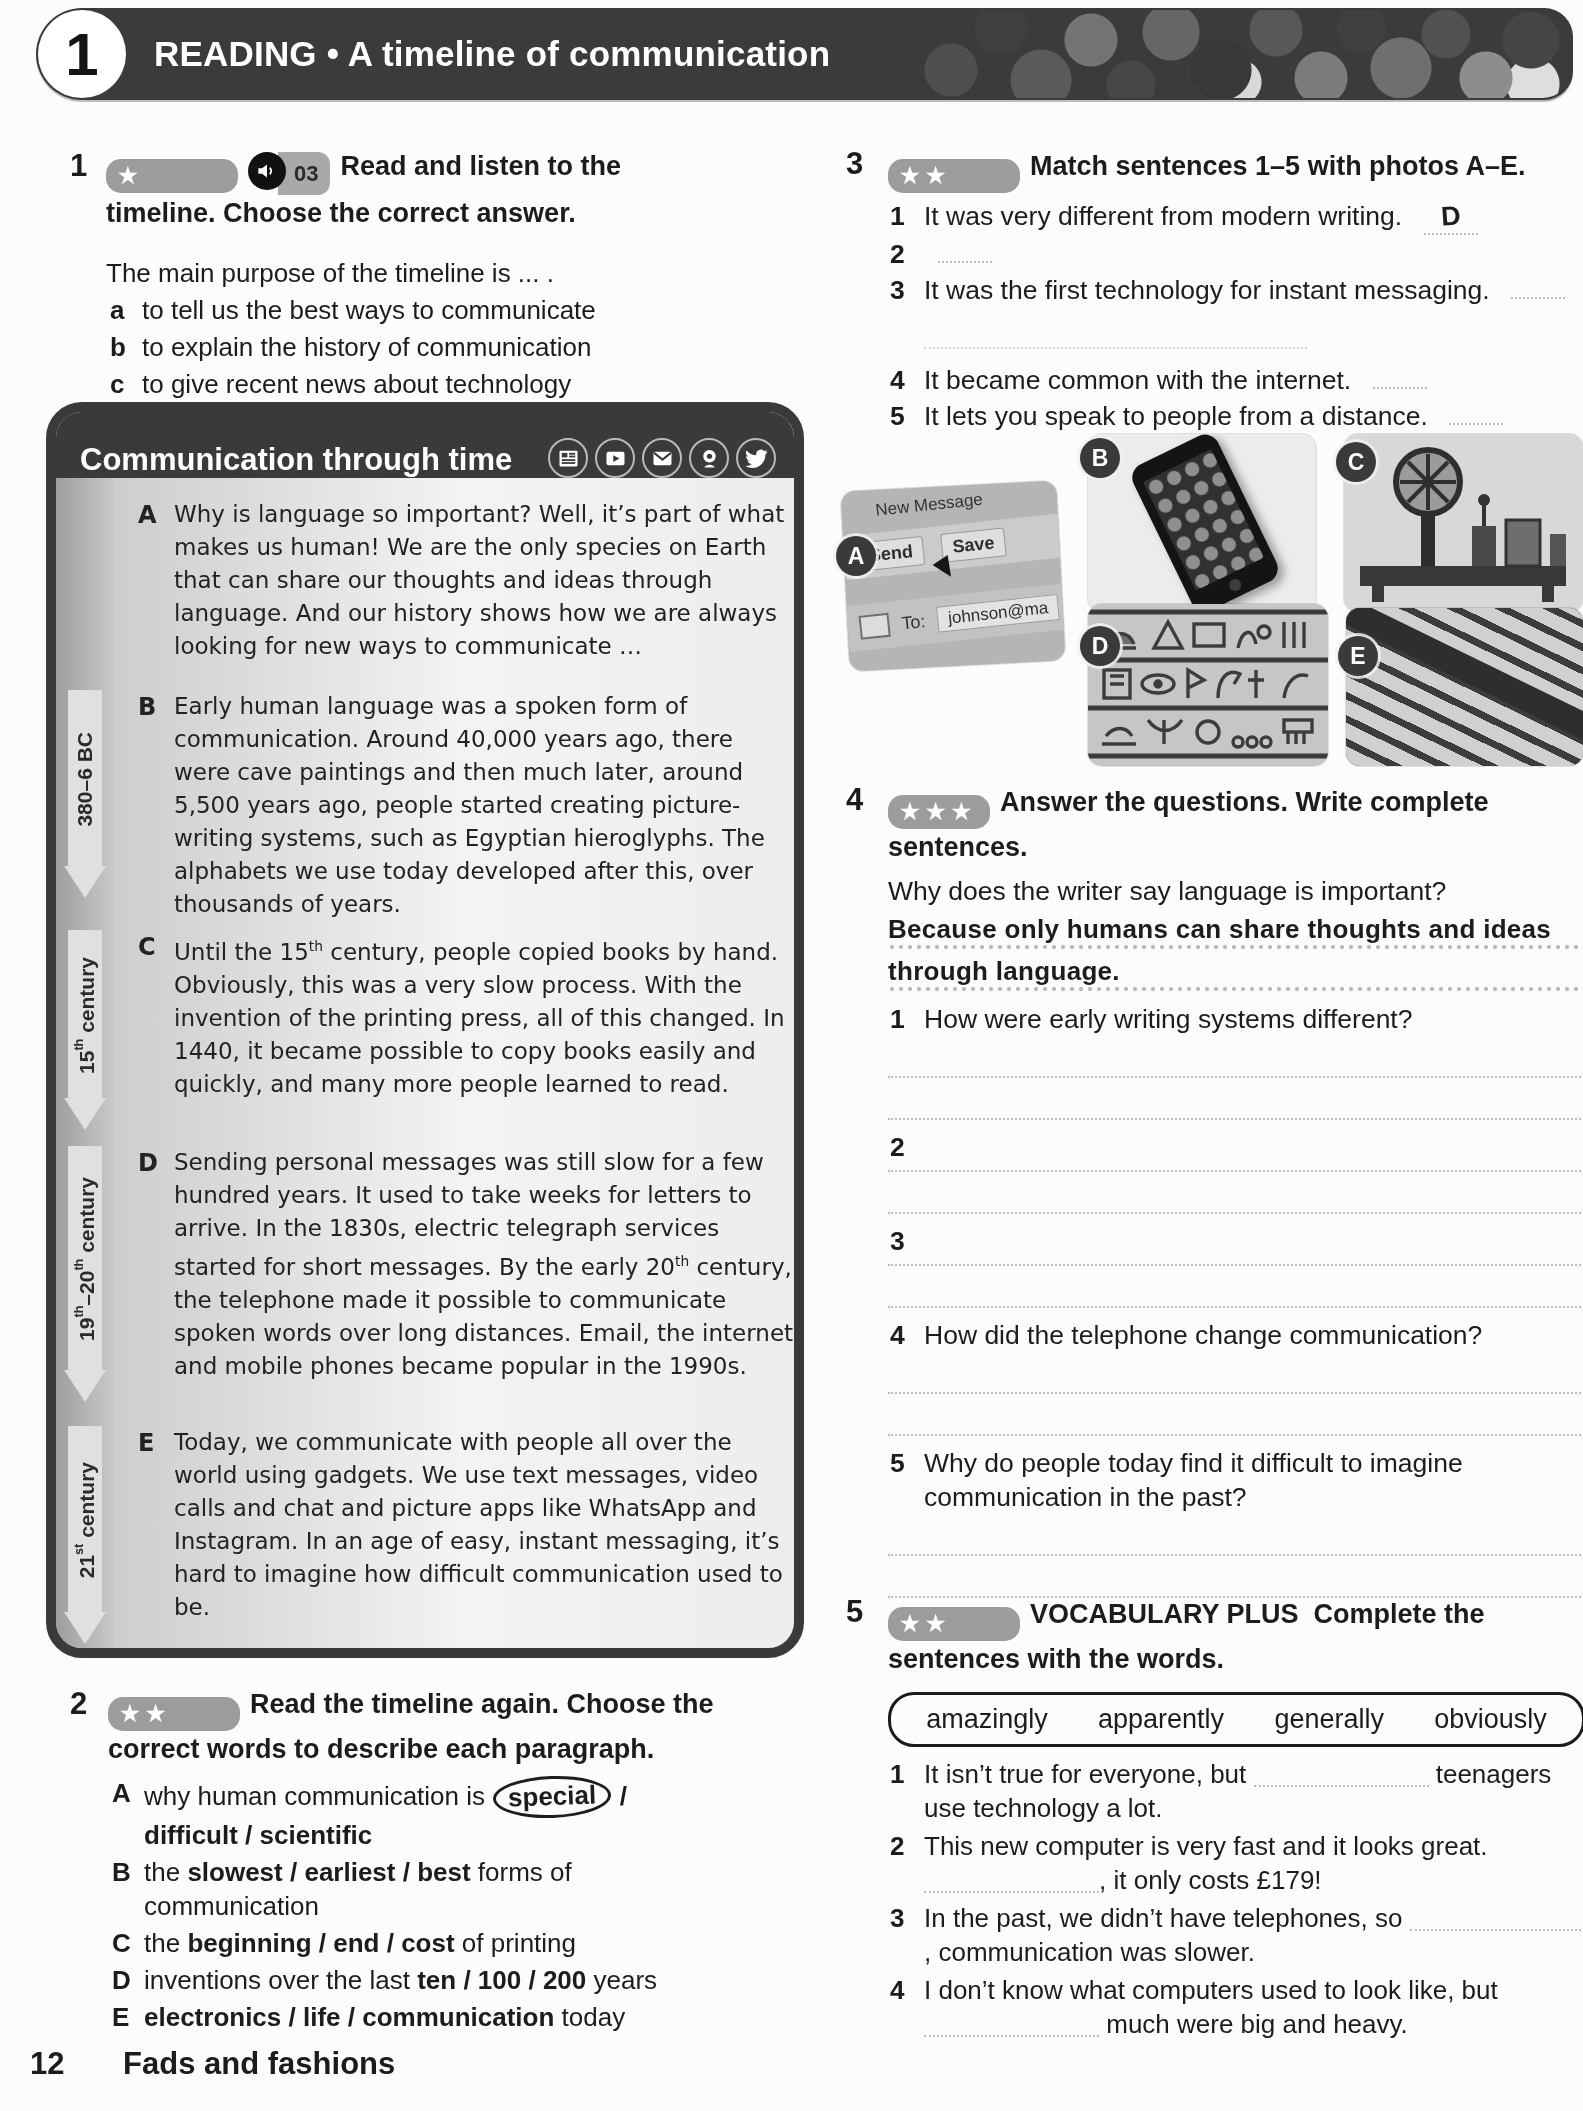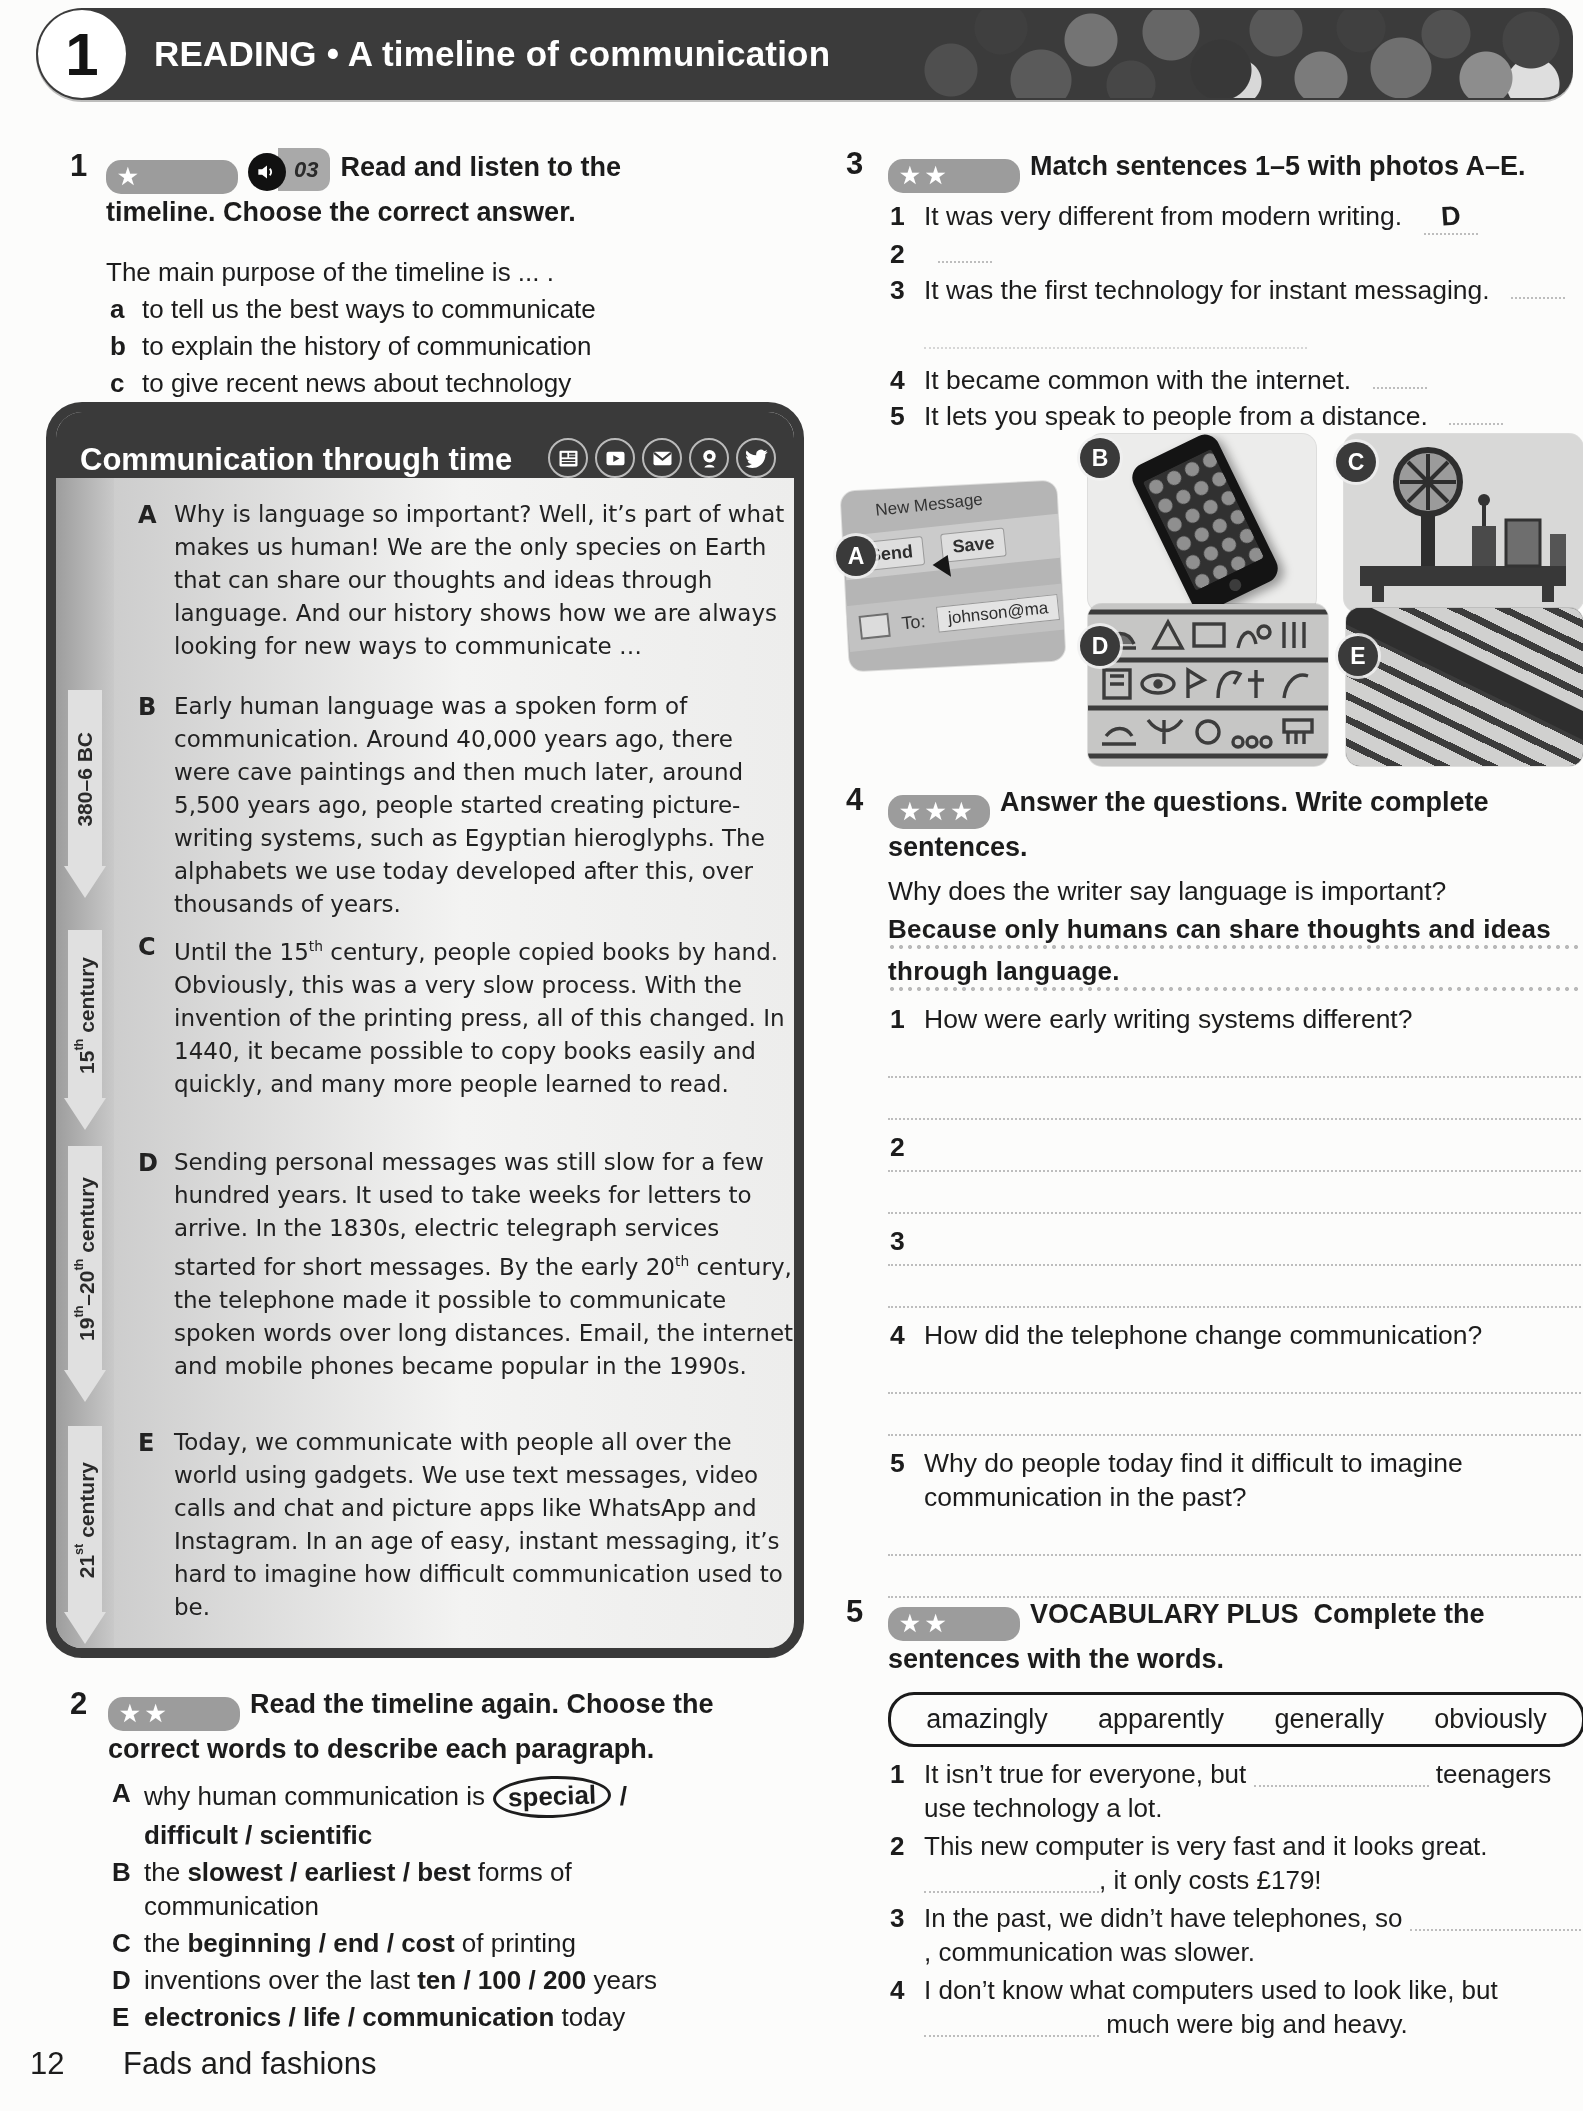--- a/index.html
+++ b/index.html
@@ -47,21 +47,21 @@
   .txt{font-size:26px;line-height:33px;}
   .opt-row,.item-row{position:relative;padding-left:36px;font-size:26px;line-height:34px;margin-top:3px;}
   .opt-letter{position:absolute;left:4px;top:0;font-weight:700;}
   .dotline{height:40px;border-bottom:2px dotted #bdbdbd;}
   .hand{font-weight:700;letter-spacing:.3px;}
 
   
   #ex1{position:absolute;left:106px;top:148px;width:566px;}
   #ex1-num{left:70px;top:148px;}
   #ex1 .lead{margin-top:25px;}
-  .audio-wrap{display:inline-flex;align-items:flex-end;vertical-align:-9px;margin-right:10px;font-style:italic;}
+  .audio-wrap{display:inline-flex;align-items:flex-start;vertical-align:-9px;margin-right:10px;}
   .audio-circle{width:38px;height:38px;border-radius:50%;background:#111;display:inline-flex;
                 align-items:center;justify-content:center;z-index:2;}
   .audio-circle svg{width:26px;height:26px;}
   .audio-num{background:#a9a9a9;color:#2b2b2b;font-weight:700;font-size:22px;border-radius:0 12px 12px 0;
              padding:3px 12px 3px 16px;margin-left:-8px;}
 
   
   #timeline{position:absolute;left:46px;top:402px;width:758px;height:1256px;box-sizing:border-box;
             border:10px solid #3a3a3a;border-radius:36px;background:linear-gradient(90deg,#c7c7c7,#f3f3f2 55%,#ededec);
             overflow:hidden;}
@@ -149,21 +149,21 @@
 
   
   #ex5{position:absolute;left:888px;top:1596px;width:697px;}
   #ex5-num{left:846px;top:1594px;}
   .wordbox{border:3px solid #1b1b1b;border-radius:26px;padding:9px 10px;margin:14px 0 10px;
            display:flex;justify-content:space-around;font-size:27px;}
   .v-row{position:relative;padding-left:36px;font-size:26px;line-height:34px;margin-top:4px;}
   .blank{display:inline-block;width:175px;border-bottom:2px dotted #bdbdbd;height:22px;vertical-align:-4px;}
 
   
-  .footer{position:absolute;left:30px;top:2046px;font-size:31px;font-weight:400;}
+  .footer{position:absolute;left:30px;top:2046px;font-size:31px;font-weight:700;}
   .footer .ft-title{margin-left:50px;}
 </style>
 </head>
 <body>
 
 <div class="page">
 
   <header class="banner">
     <div class="banner-dots"></div>
     <div class="unit-circle">

